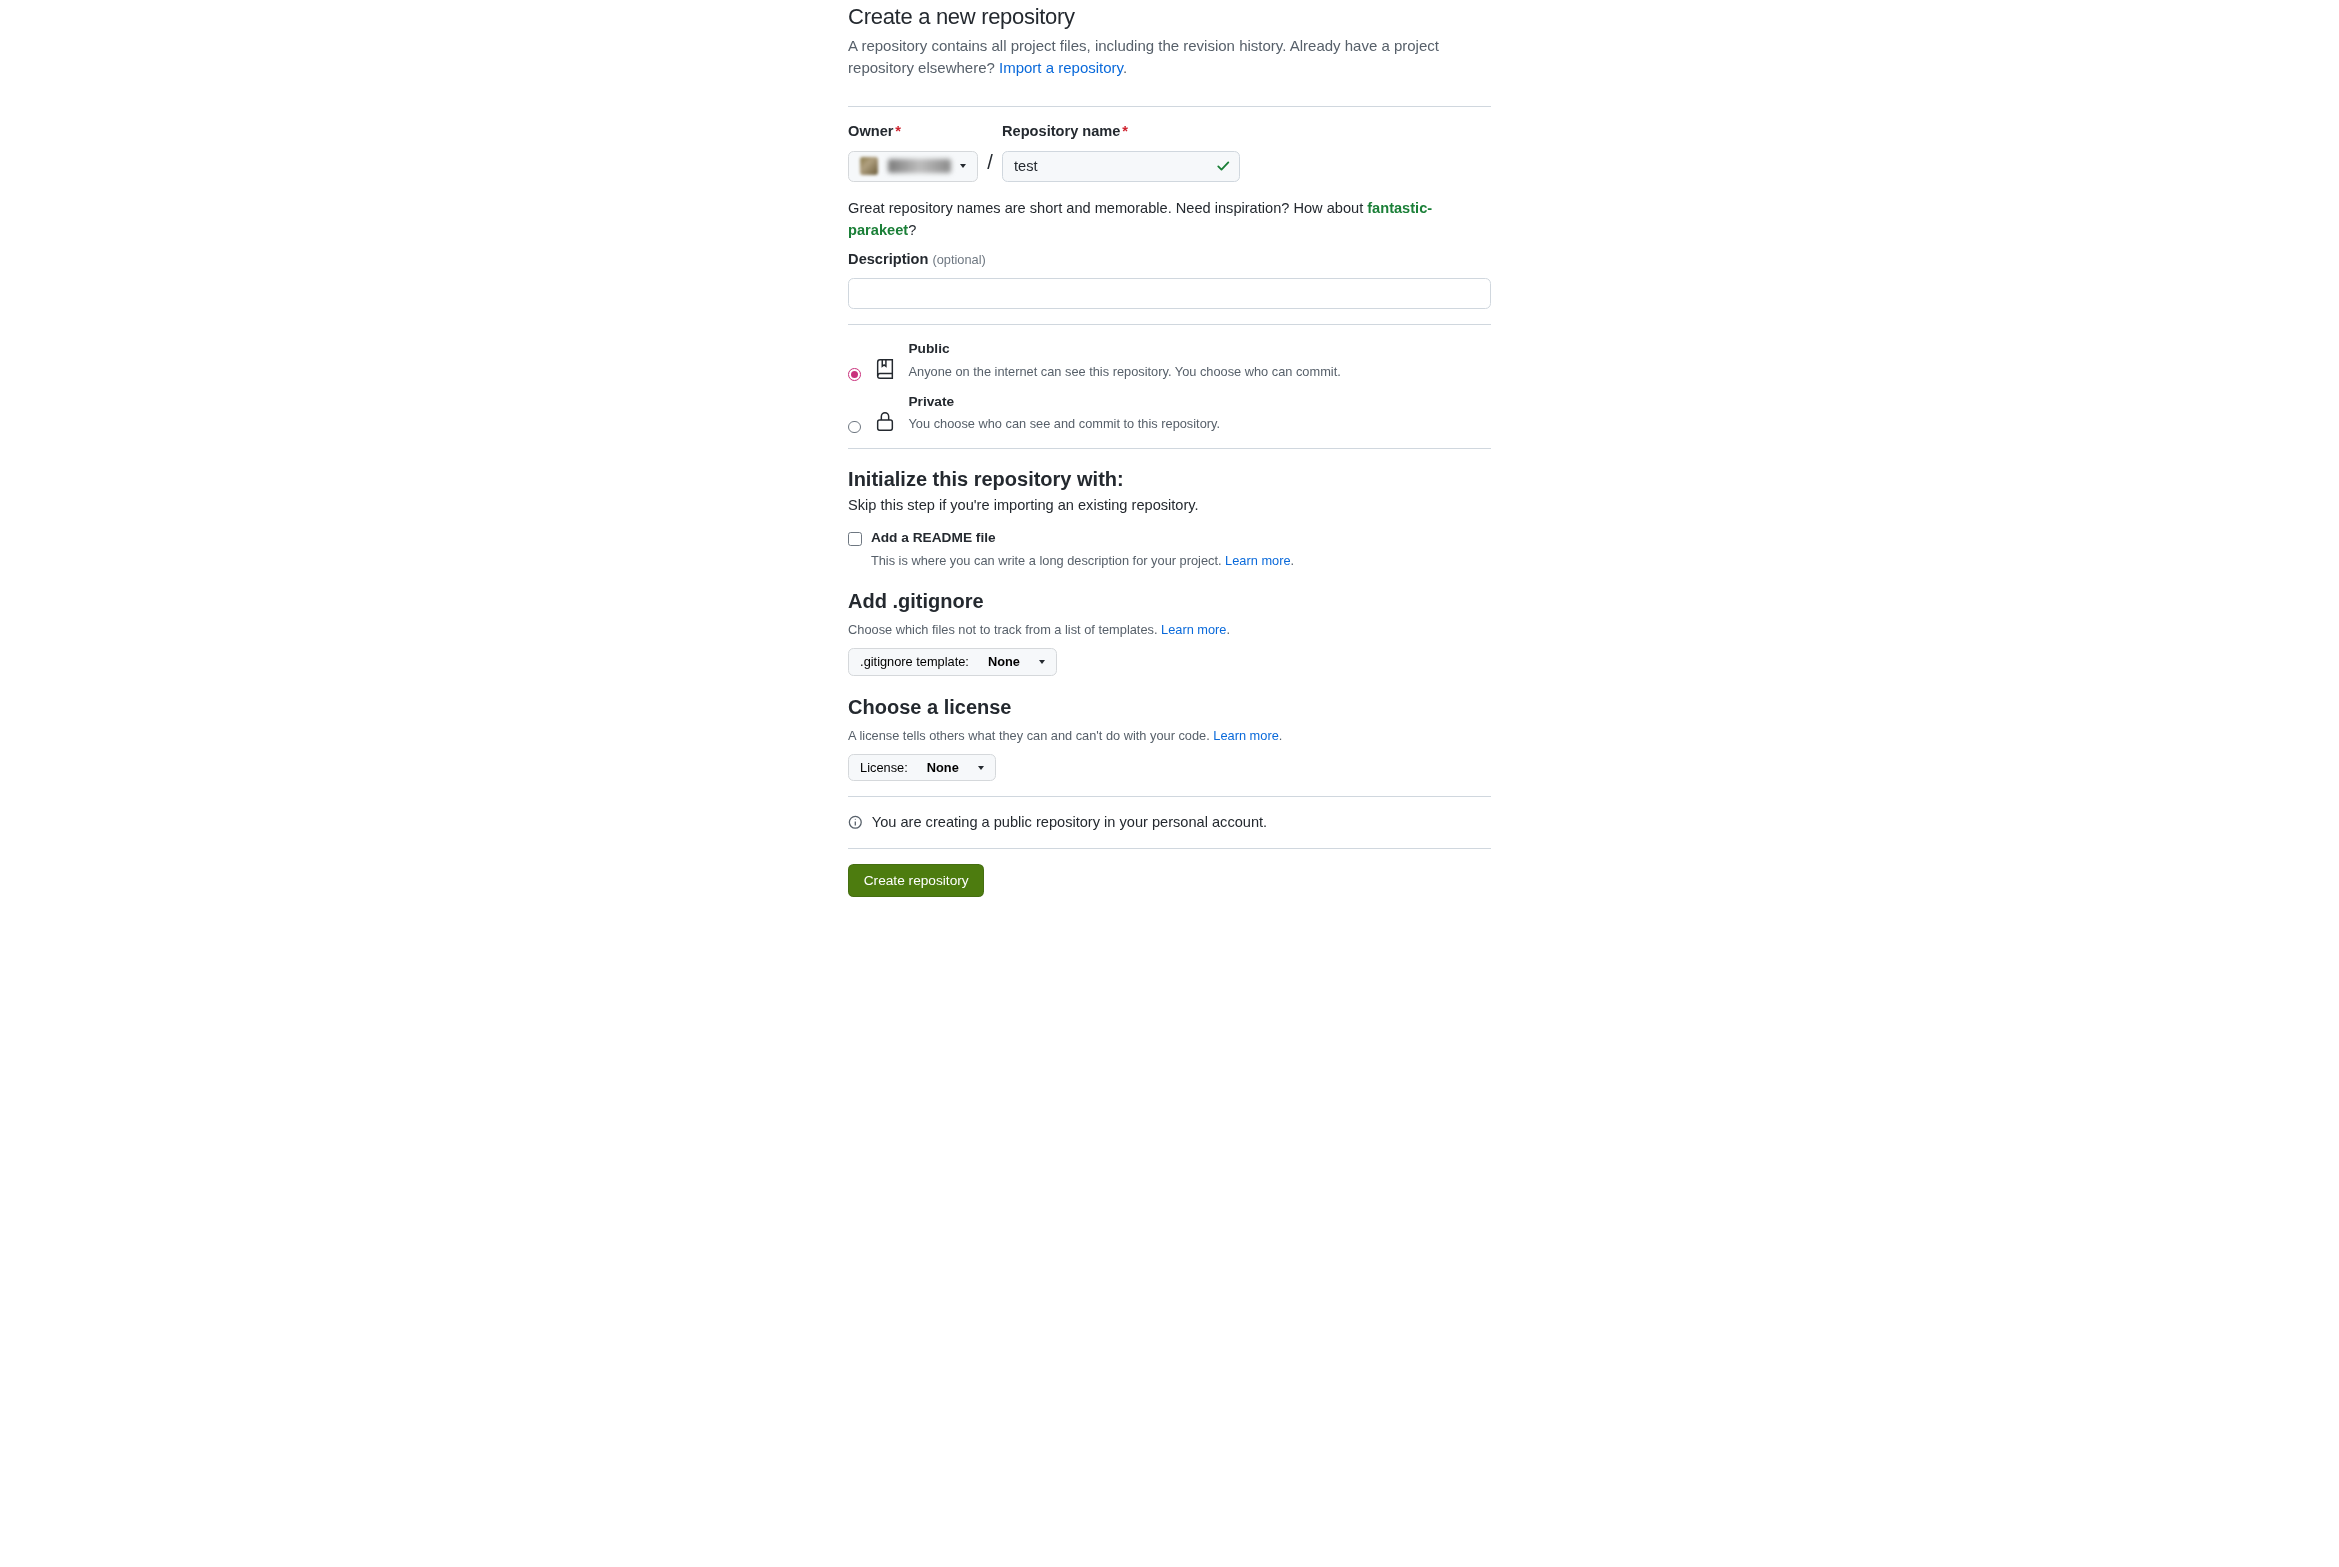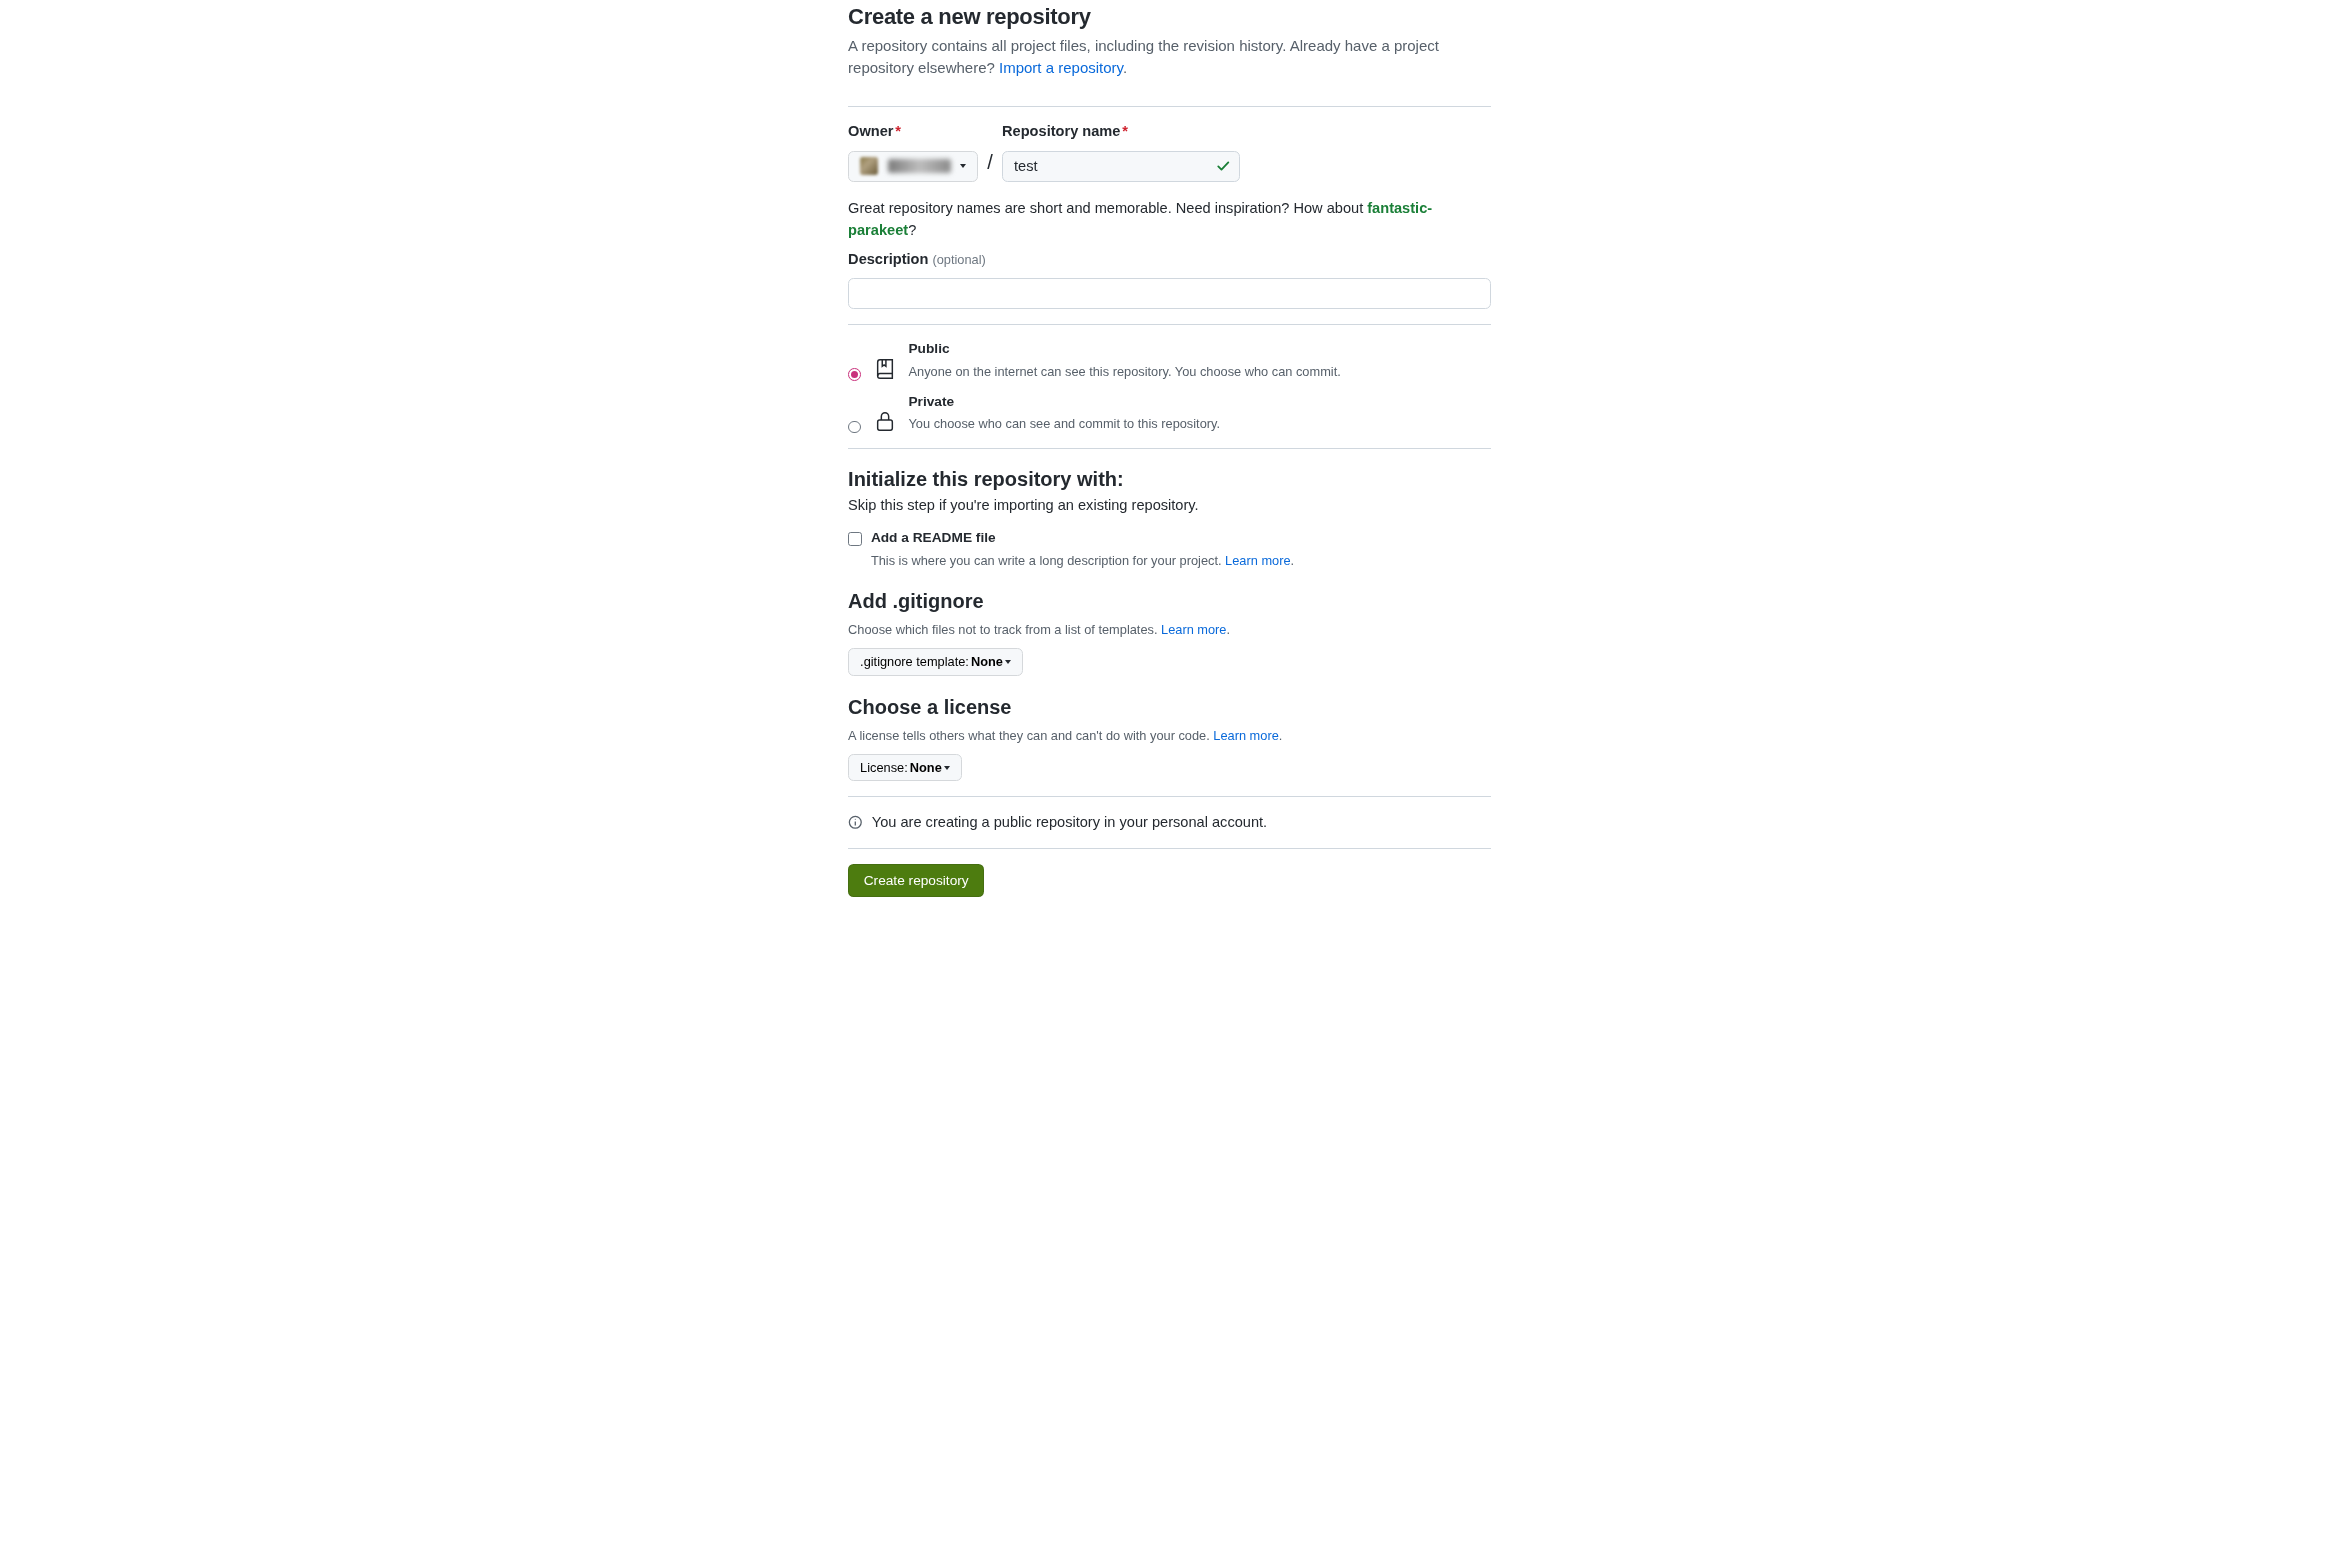--- a/index.html
+++ b/index.html
@@ -12,21 +12,21 @@
     font-size: 12.8px;
     line-height: 1.5;
   }
   .container {
     max-width: 672px;
     margin: 0 auto;
     padding: 0 14.6px;
   }
   h1.page-title {
     font-size: 22px;
-    font-weight: 700;
+    font-weight: 400;
     margin: 0 0 1.8px 0;
     letter-spacing: -0.3px;
   }
   .subhead {
     font-size: 15px;
     color: #57606a;
     margin: 0 0 26px 0;
   }
   .link { color: #0969da; text-decoration: none; cursor: pointer; }
   hr.divider {
@@ -133,21 +133,21 @@
   }
   .checkbox-body { display:flex; flex-direction:column; }
   .checkbox-title { font-weight:600; font-size:13.7px; }
   .checkbox-desc { font-size:12.8px; color:#57606a; margin-top:1.8px; }
   .sub-block { margin-top: 16.4px; }
   .small-desc { font-size:12.8px; color:#57606a; margin: 3.7px 0 9.1px 0; }
   .dropdown-btn {
     display:inline-flex; align-items:center;
     padding:4.6px 11px; font-size:12.8px;
     background:#f6f8fa; border:0.9px solid #d5d8db; border-radius:5.5px;
-    cursor:pointer; height:27.4px; gap:2px;
+    cursor:pointer; height:27.4px; gap:19px;
   }
   .dropdown-btn .value { font-weight:600; }
   .info-row {
     display:flex; align-items:center; gap:9.1px;
     font-size:14.6px; color:#24292f;
   }
   .info-row svg { color:#57606a; }
   .btn-primary {
     display:inline-flex; align-items:center; justify-content:center;
     padding:6.4px 14.6px; font-size:13.7px; font-weight:500;

